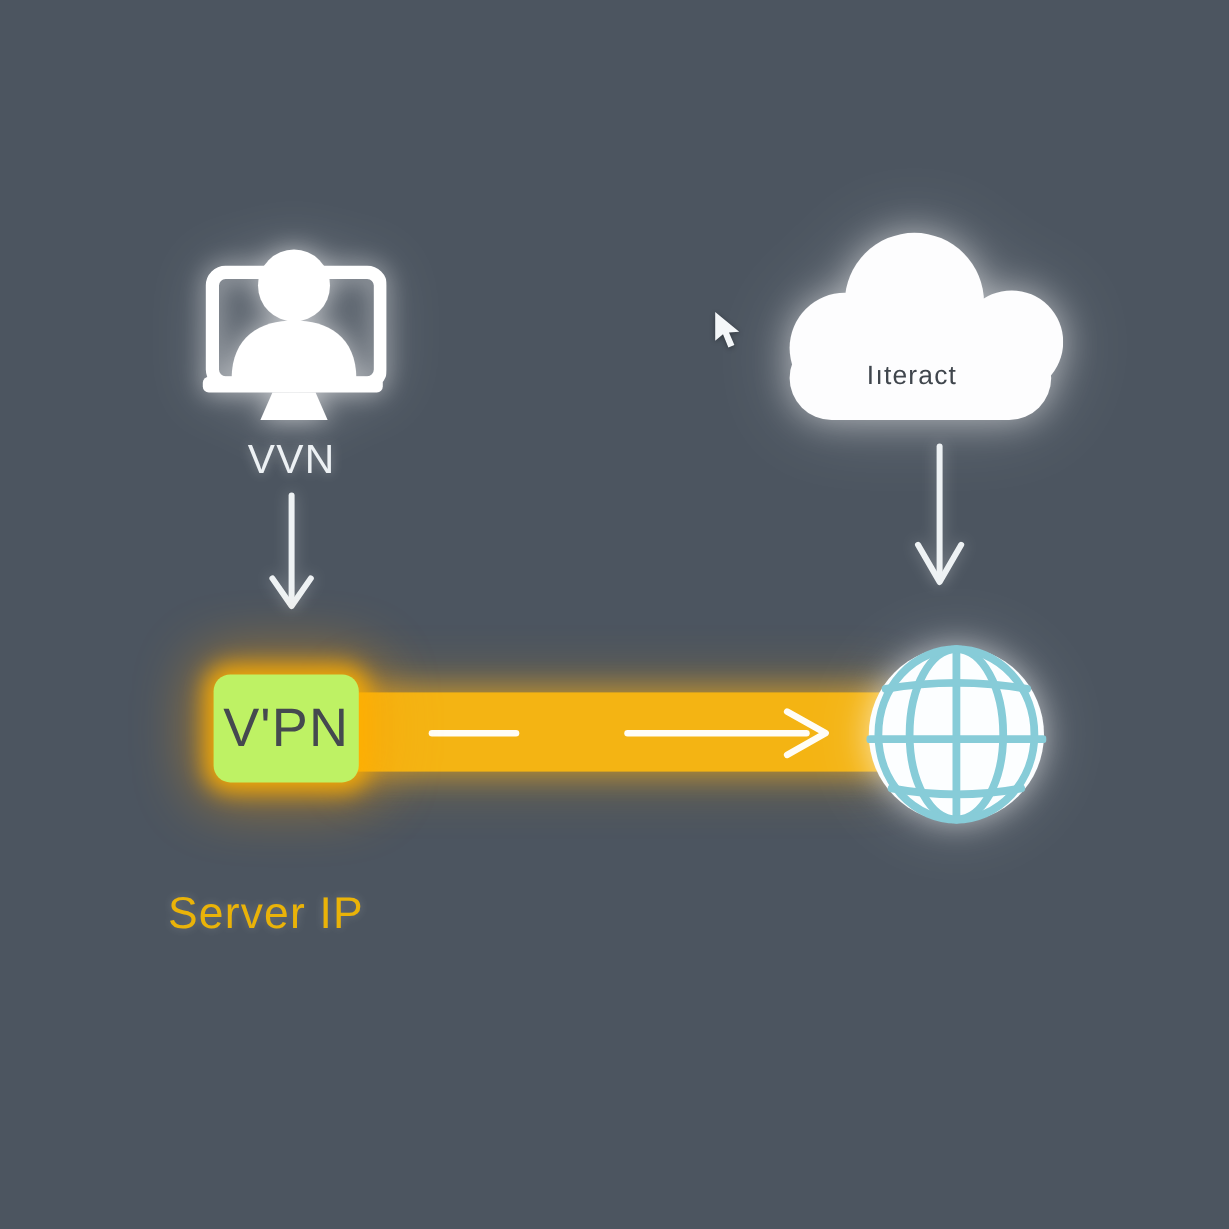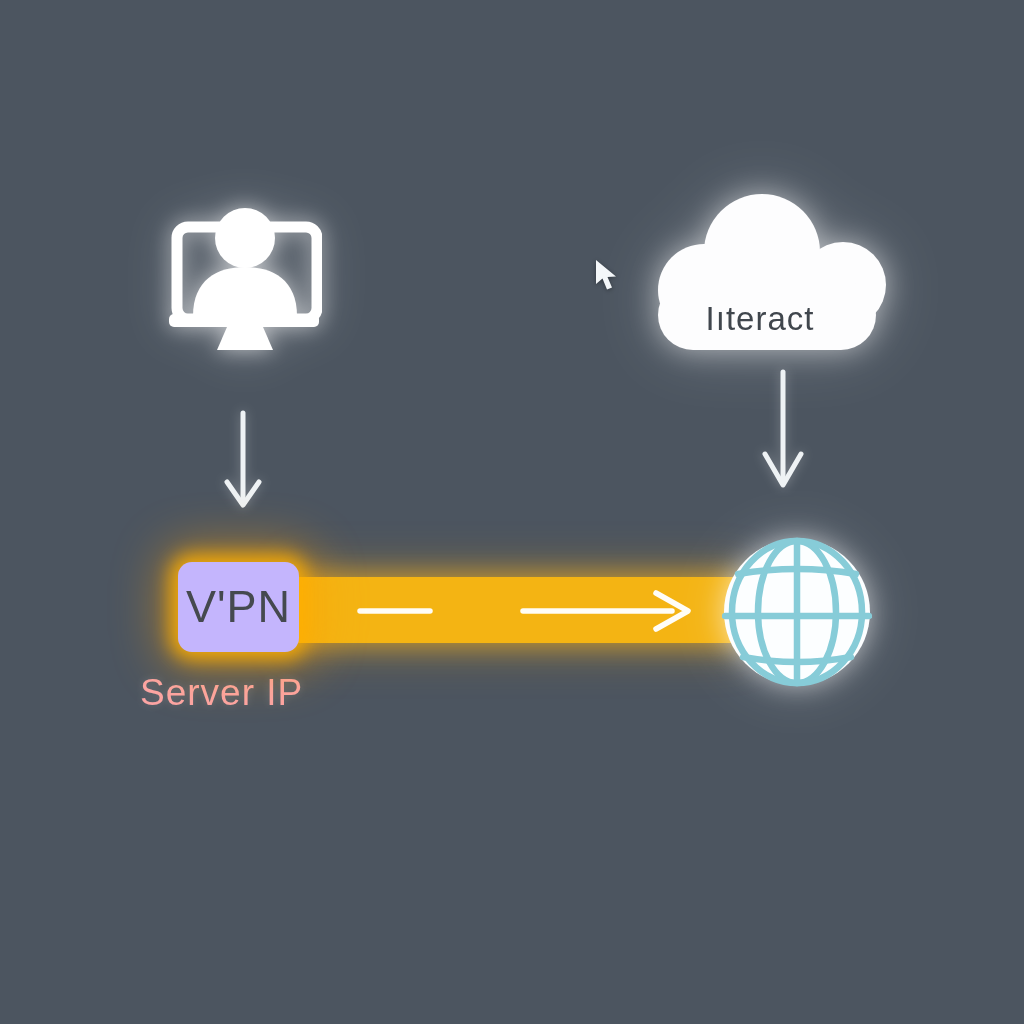--- a/index.html
+++ b/index.html
@@ -20,63 +20,64 @@
   
   .arrow-left{left:218px;top:406px;width:50px;height:110px;
     filter:drop-shadow(0 0 6px rgba(255,255,255,0.3));}
   .arrow-right{left:758px;top:366px;width:50px;height:128px;
     filter:drop-shadow(0 0 6px rgba(255,255,255,0.3));}
 
   
   .cloud-icon{left:646px;top:190px;width:240px;height:168px;
     filter:drop-shadow(0 0 14px rgba(255,255,255,0.5)) drop-shadow(0 0 30px rgba(255,255,255,0.22));}
   .cloud-label{left:650px;top:300px;width:220px;text-align:center;
-    color:#40464d;font-size:33px;letter-spacing:1px;}
+    color:#40464d;font-size:22px;letter-spacing:1px;}
 
   
   .cursor-icon{left:592px;top:259px;width:28px;height:34px;
     filter:drop-shadow(0 1px 2px rgba(0,0,0,0.35));}
 
   
   .tunnel-bar{left:298px;top:577px;width:442px;height:66px;
     background:#f4b413;z-index:1;
     box-shadow:0 0 22px 4px rgba(250,180,30,0.55), 0 0 46px 8px rgba(250,170,20,0.3);}
   .tunnel-arrow{left:350px;top:585px;width:350px;height:52px;z-index:2;}
   .tunnel-label{left:417px;top:590px;width:120px;text-align:center;
     color:#53410f;font-size:36px;z-index:3;}
 
   
   .vpn-box{left:178px;top:562px;width:121px;height:90px;z-index:4;
-    background:#c4b5fd;border-radius:14px;
+    background:#bef264;border-radius:14px;
     box-shadow:0 0 18px 8px rgba(255,176,0,0.85), 0 0 48px 18px rgba(255,160,0,0.45);
     display:flex;align-items:center;justify-content:center;}
   .vpn-label{color:#45494f;font-size:45px;letter-spacing:1px;}
 
   
   .globe-icon{left:722px;top:537px;width:150px;height:150px;z-index:5;
     filter:drop-shadow(0 0 12px rgba(255,255,255,0.5)) drop-shadow(0 0 26px rgba(255,255,255,0.22));}
 
   
-  .server-label{left:140px;top:672px;width:220px;
-    color:#fca5a5;font-size:37px;letter-spacing:1px;
+  .server-label{left:140px;top:740px;width:220px;
+    color:#eab308;font-size:37px;letter-spacing:1px;
     text-shadow:0 0 8px rgba(255,255,255,0.2);}
 </style>
 </head>
 <body>
 
 <div class="canvas">
 
   <svg class="abs client-icon" viewBox="0 0 158 162" xmlns="http://www.w3.org/2000/svg">
     <rect x="13" y="33" width="140" height="92" rx="11" fill="none" stroke="#ffffff" stroke-width="11"></rect>
     <circle cx="81" cy="44" r="30" fill="#ffffff"></circle>
     <path d="M 29 122 C 29 86, 53 73, 81 73 C 109 73, 133 86, 133 122 L 133 125 L 29 125 Z" fill="#ffffff"></path>
     <rect x="5" y="120" width="150" height="13" rx="5" fill="#ffffff"></rect>
     <path d="M 63 133 L 99 133 L 109 156 L 53 156 Z" fill="#ffffff"></path>
   </svg>
 
+  <div class="abs client-label">VVN</div>
 
   <svg class="abs arrow-left" viewBox="0 0 50 110" xmlns="http://www.w3.org/2000/svg">
     <line x1="25" y1="7" x2="25" y2="94" stroke="#eef2f4" stroke-width="5" stroke-linecap="round"></line>
     <polyline points="9,76 25,99 41,76" fill="none" stroke="#eef2f4" stroke-width="5" stroke-linecap="round" stroke-linejoin="round"></polyline>
   </svg>
 
   <svg class="abs cloud-icon" viewBox="0 0 240 168" xmlns="http://www.w3.org/2000/svg">
     <circle cx="116" cy="62" r="58" fill="#fdfdfe"></circle>
     <circle cx="197" cy="95" r="43" fill="#fdfdfe"></circle>
     <circle cx="58" cy="100" r="46" fill="#fdfdfe"></circle>

